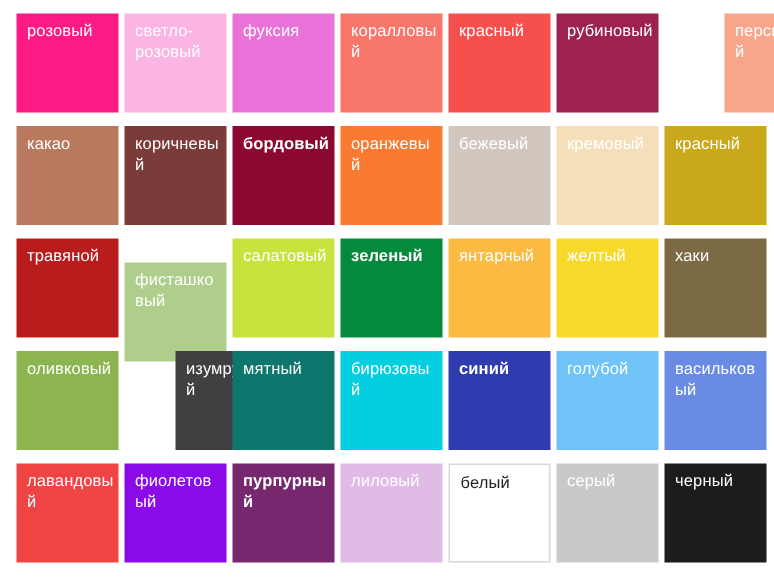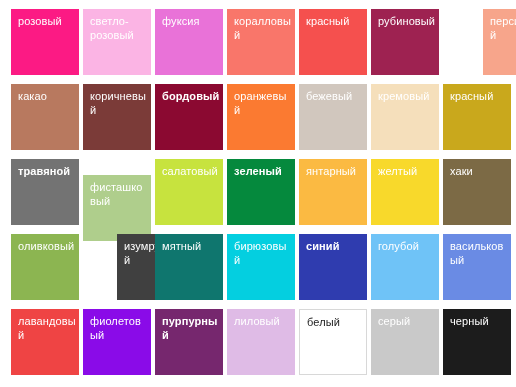--- a/index.html
+++ b/index.html
@@ -83,21 +83,21 @@
     </div>
     <div class="swatch" style="background: rgb(209, 199, 190);">
       <div class="swatch-label">бежевый</div>
     </div>
     <div class="swatch" style="background: rgb(245, 223, 187);">
       <div class="swatch-label">кремовый</div>
     </div>
     <div class="swatch" style="background: rgb(201, 168, 28);">
       <div class="swatch-label">красный</div>
     </div>
-    <div class="swatch" style="background: #737373; font-weight: bold;">
+    <div class="swatch" style="background: #b91c1c;">
       <div class="swatch-label">травяной</div>
     </div>
     <div class="swatch" style="background: rgb(175, 206, 140); margin-top: 16px;">
       <div class="swatch-label">фисташковый</div>
     </div>
     <div class="swatch" style="background: rgb(199, 227, 62);">
       <div class="swatch-label">салатовый</div>
     </div>
     <div class="swatch bold-text" style="background: rgb(5, 137, 61); padding-left: 35px;">
       <div class="swatch-label">зеленый</div>

